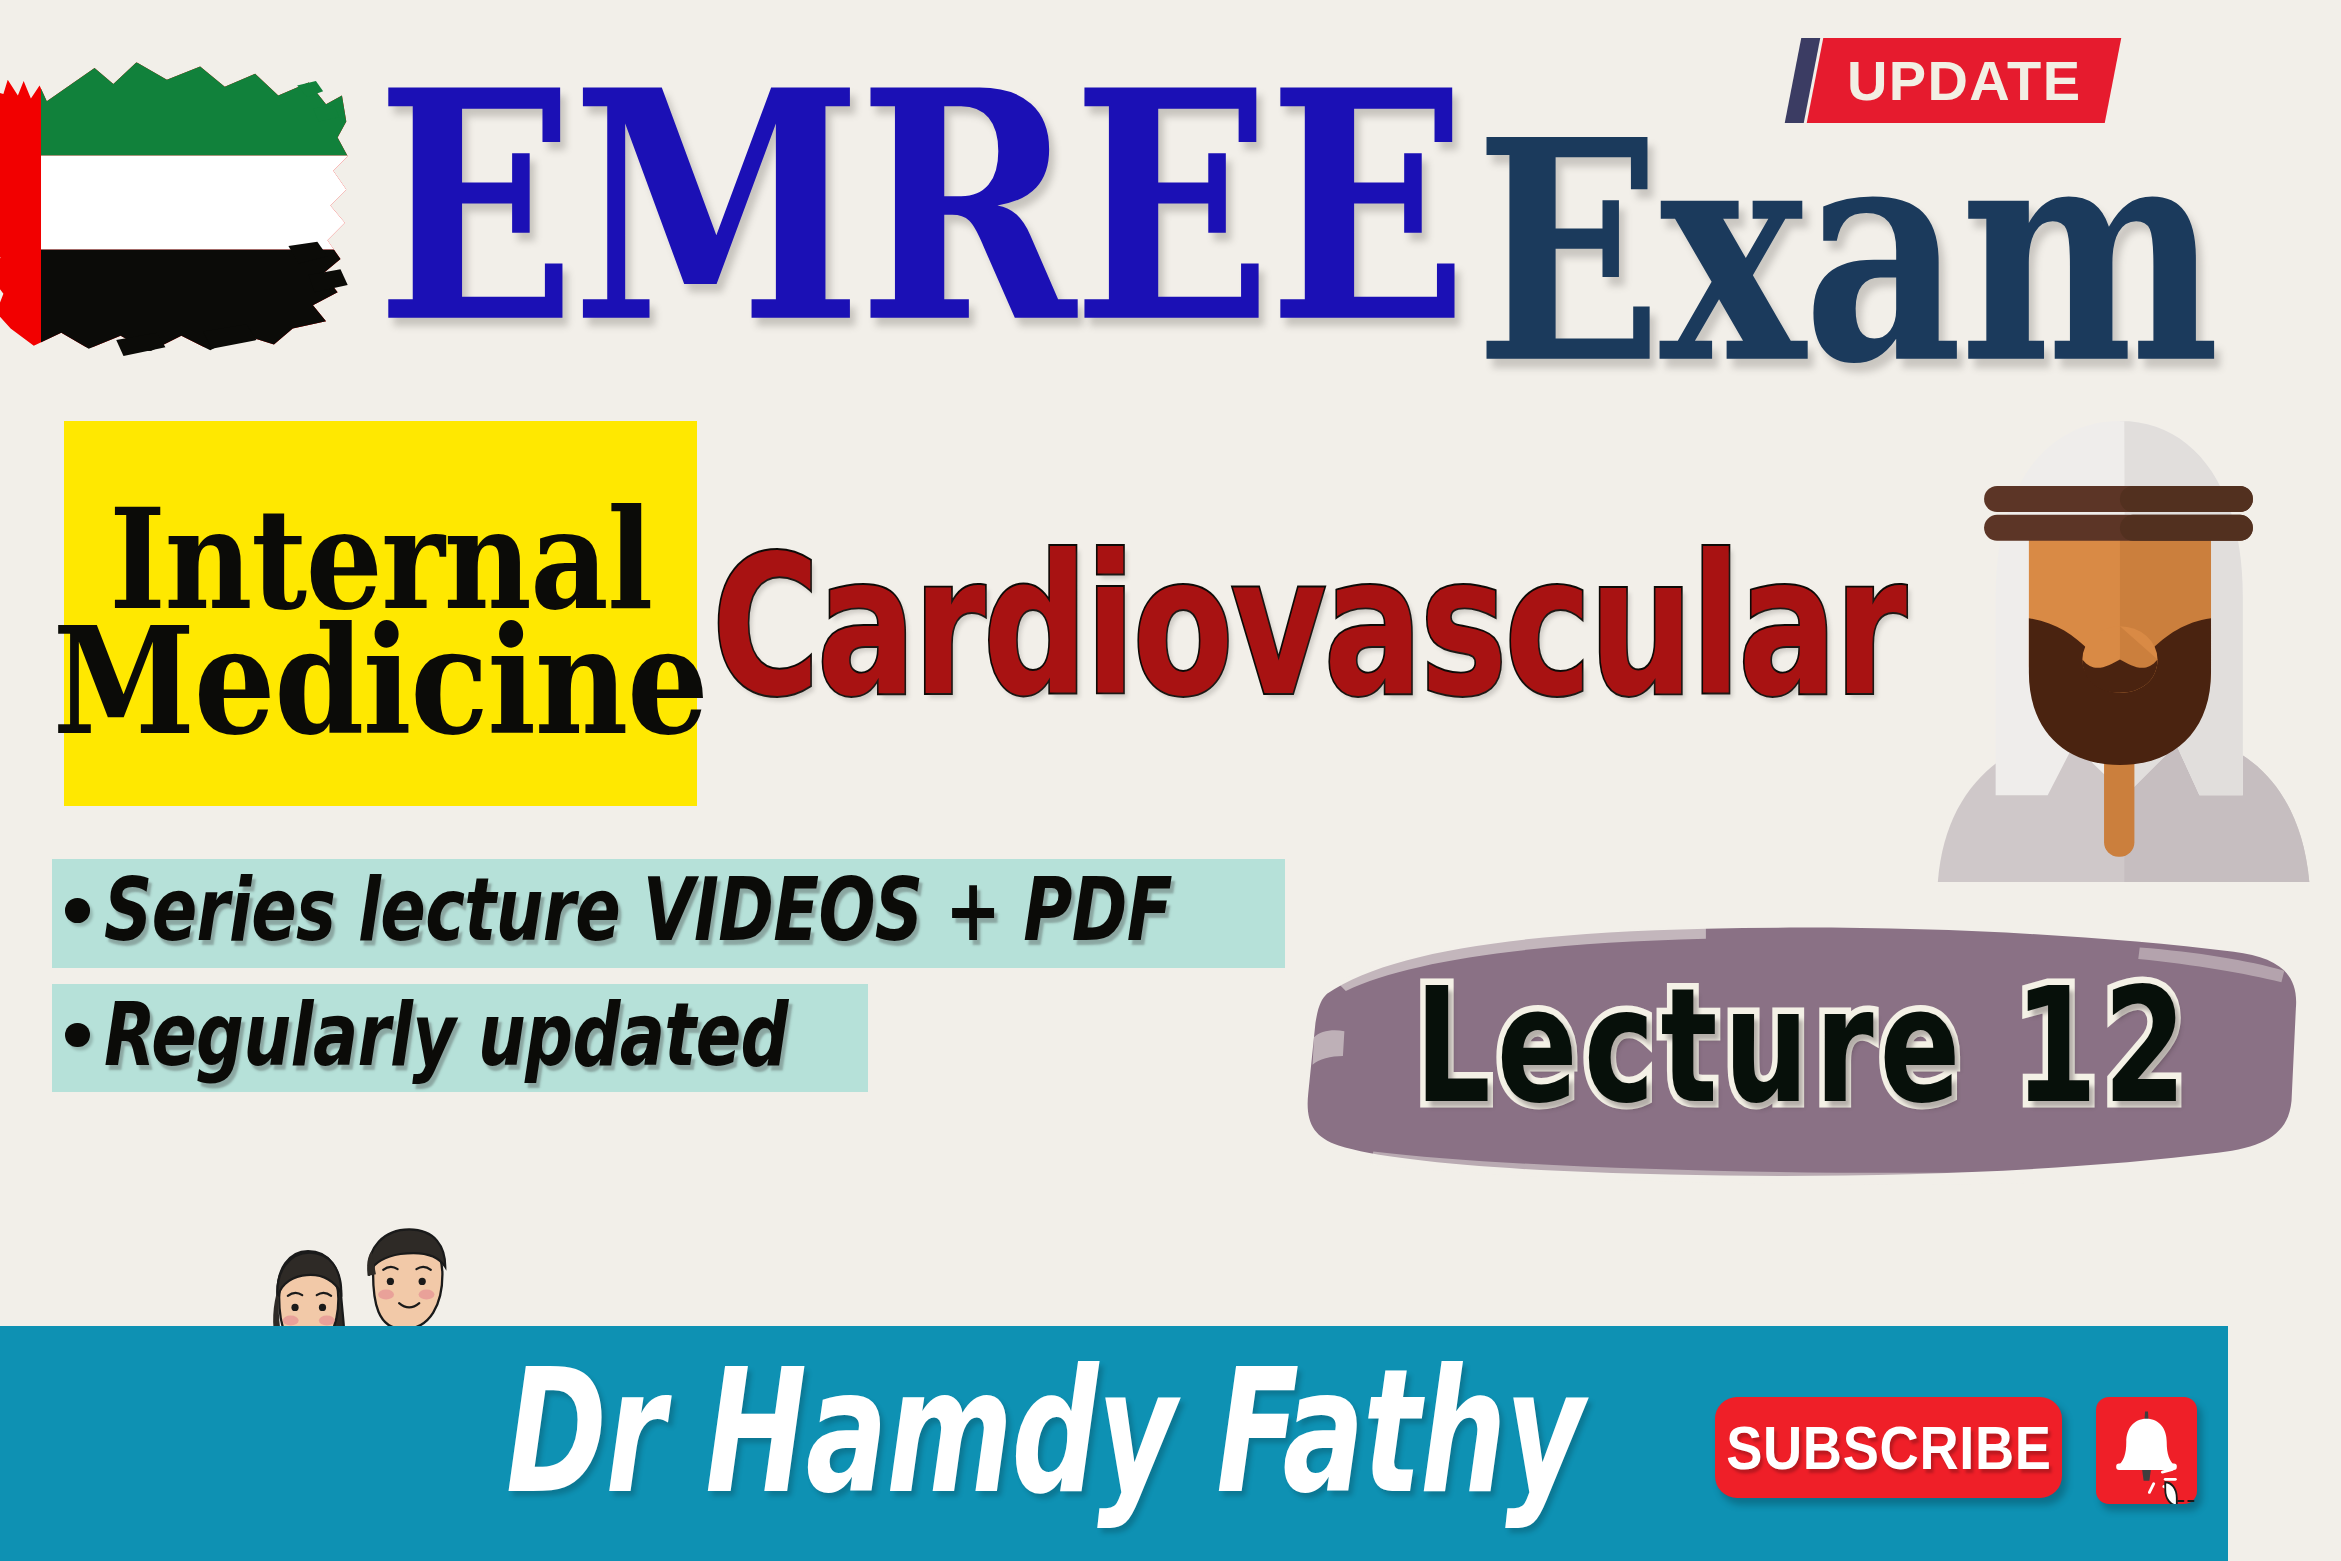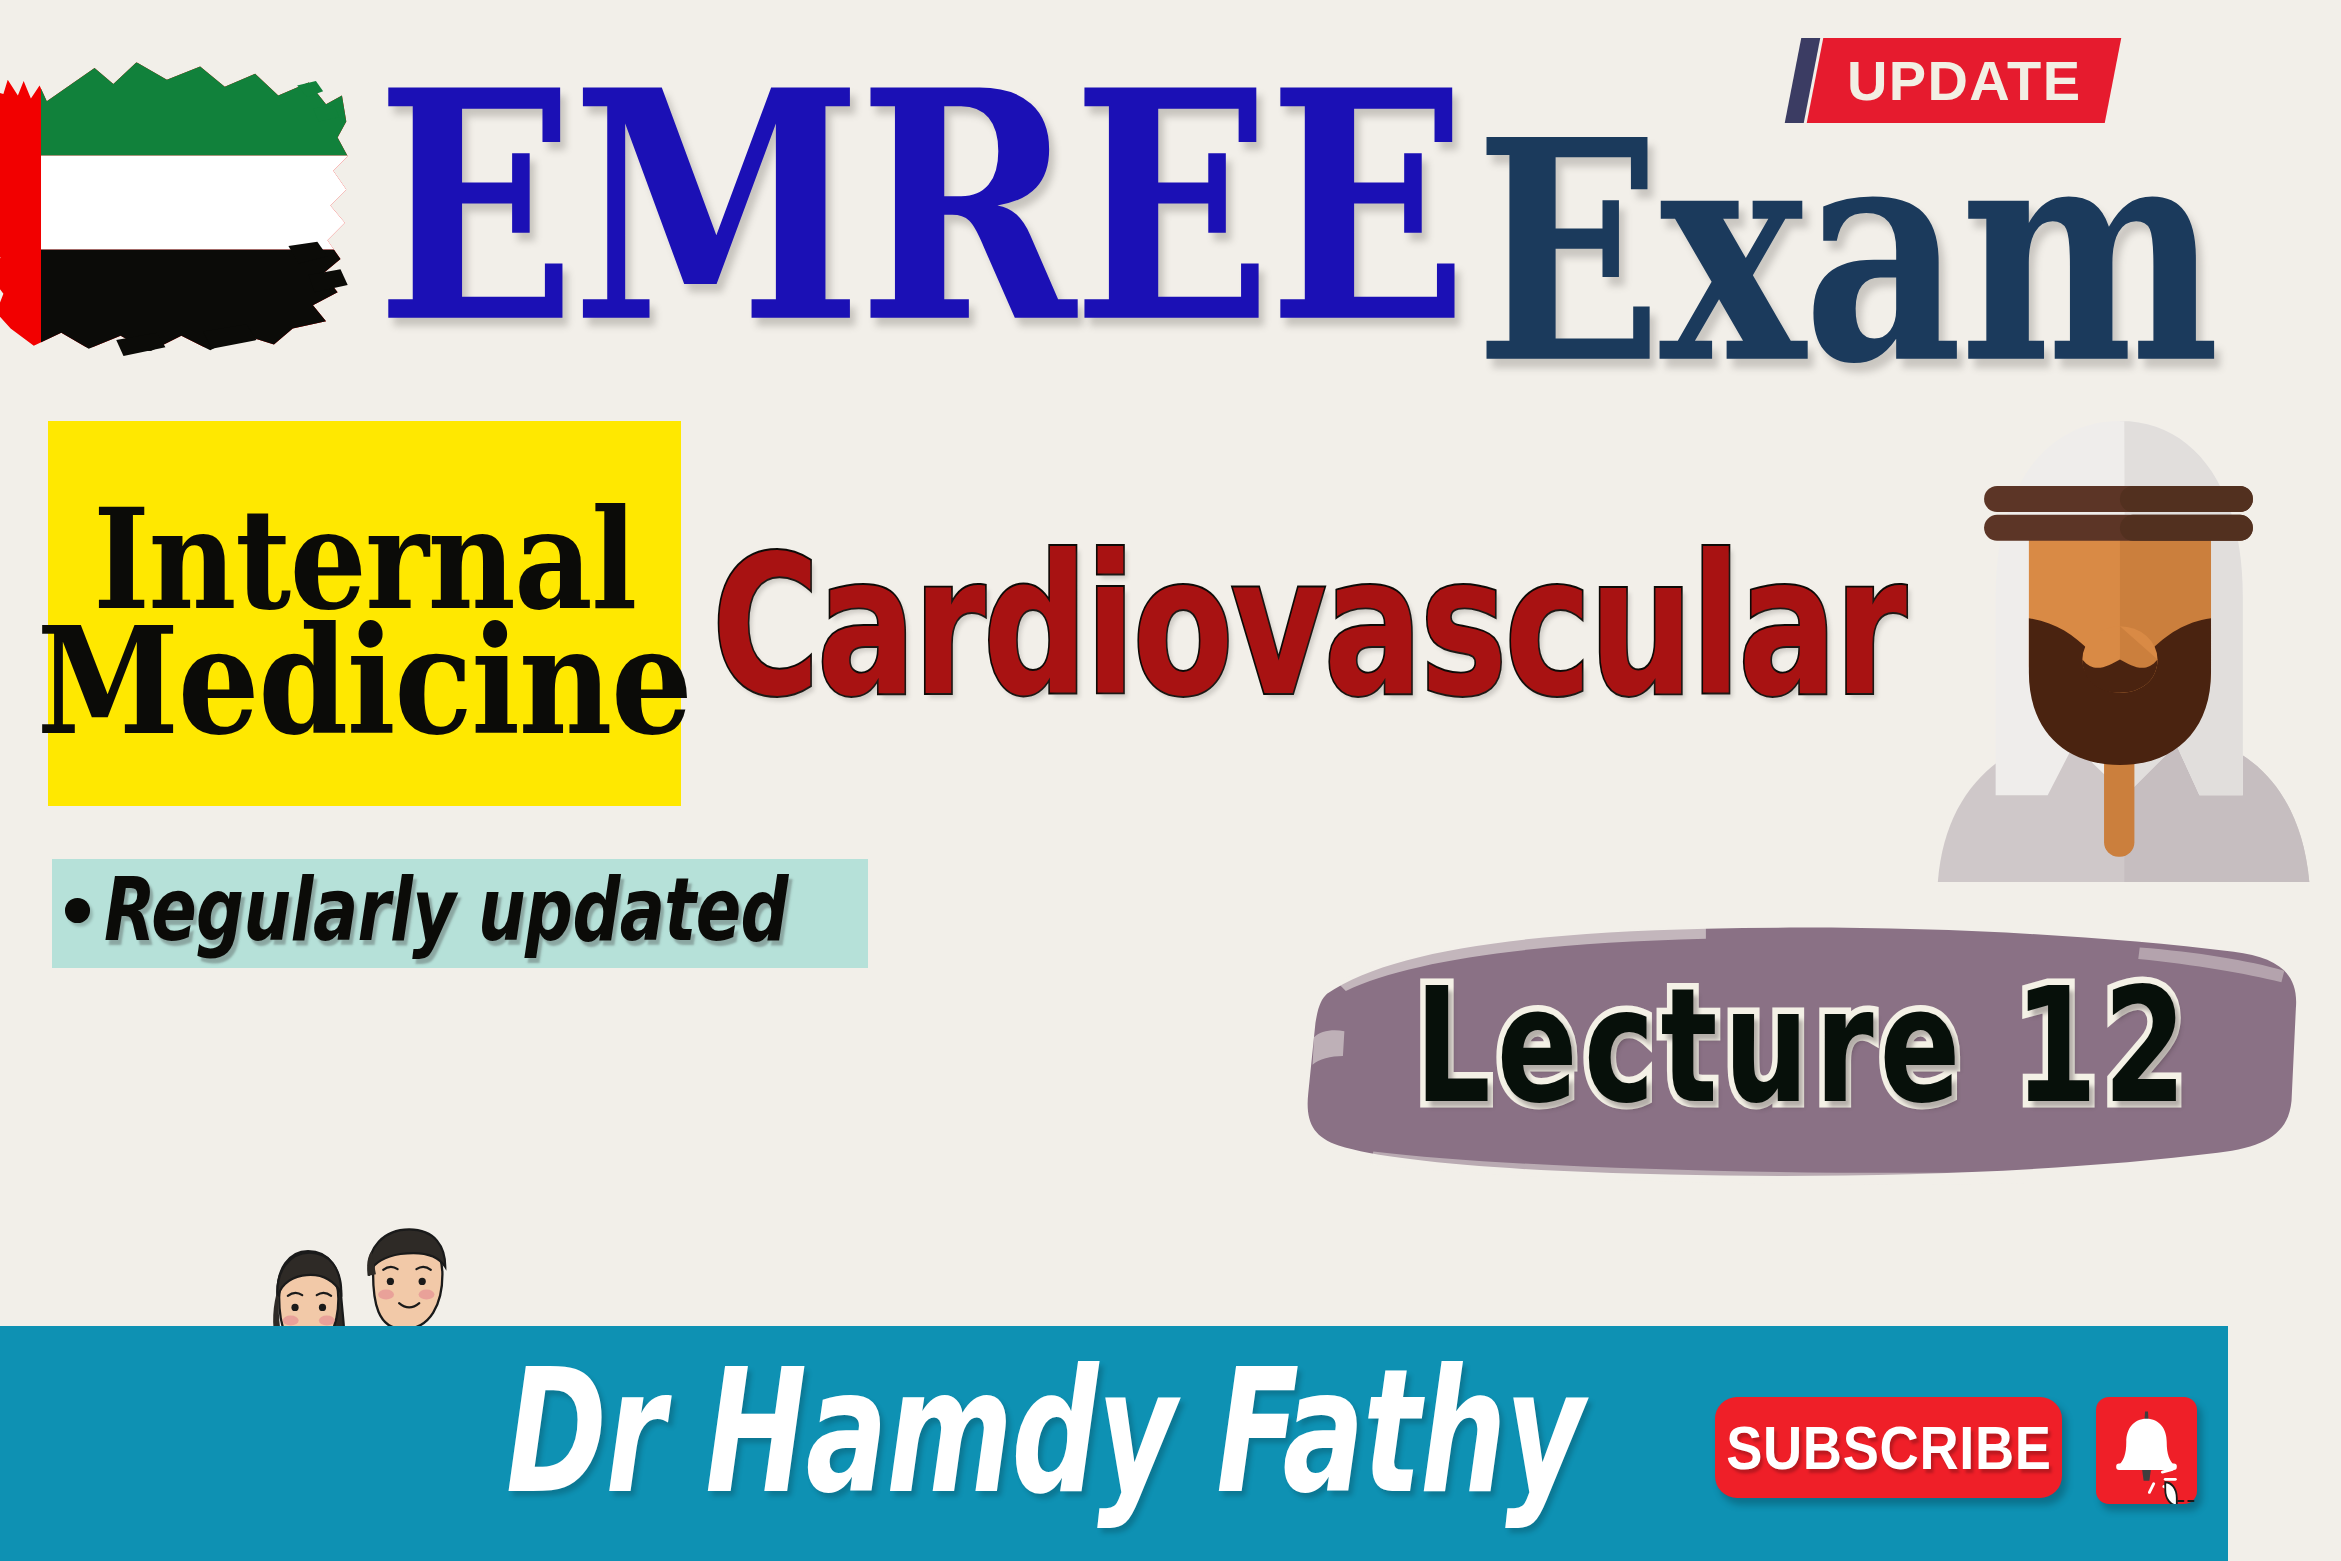--- a/index.html
+++ b/index.html
@@ -79,21 +79,21 @@
     color:#F2EFE4;
     font-family:"Liberation Sans", sans-serif;
     font-weight:bold;
     font-size:56px;
     letter-spacing:1.4px;
     line-height:1;
   }
 
   
   .yellow-block {
-    position:absolute; left:48px; top:421px;
+    position:absolute; left:64px; top:421px;
     width:633px; height:385px;
     background:#FFE800;
     display:flex; flex-direction:column;
     align-items:center; justify-content:center;
     padding-top:19px;
   }
   .yellow-block .ln {
     font-family:"DejaVu Serif", serif;
     font-weight:bold;
     color:#0B0B08;
@@ -323,20 +323,26 @@
       <rect x="134" y="152" width="372" height="36" rx="18" fill="#5C3526"></rect>
       <rect x="322" y="112" width="184" height="36" rx="18" fill="#52301F"></rect>
       <rect x="322" y="152" width="184" height="36" rx="18" fill="#52301F"></rect>
     </svg>
   </div>
 
   <div class="bullets">
     <div class="bullet-row">
       <div class="bullet-hl">
         <span class="bullet-dot"></span>
+        <span class="bullet-text">Series lecture VIDEOS  + PDF</span>
+      </div>
+    </div>
+    <div class="bullet-row">
+      <div class="bullet-hl">
+        <span class="bullet-dot"></span>
         <span class="bullet-text">Regularly updated</span>
       </div>
     </div>
   </div>
 
   <div class="lecture-wrap">
     <svg class="brush" viewBox="0 0 1390 390" xmlns="http://www.w3.org/2000/svg">
       <path d="M36,120 C120,62 300,36 560,30 C820,24 1080,36 1290,62
                C1352,70 1380,92 1376,140 L1370,268 C1366,312 1336,332 1268,340
                C1040,368 760,376 510,370 C300,366 120,352 52,330

